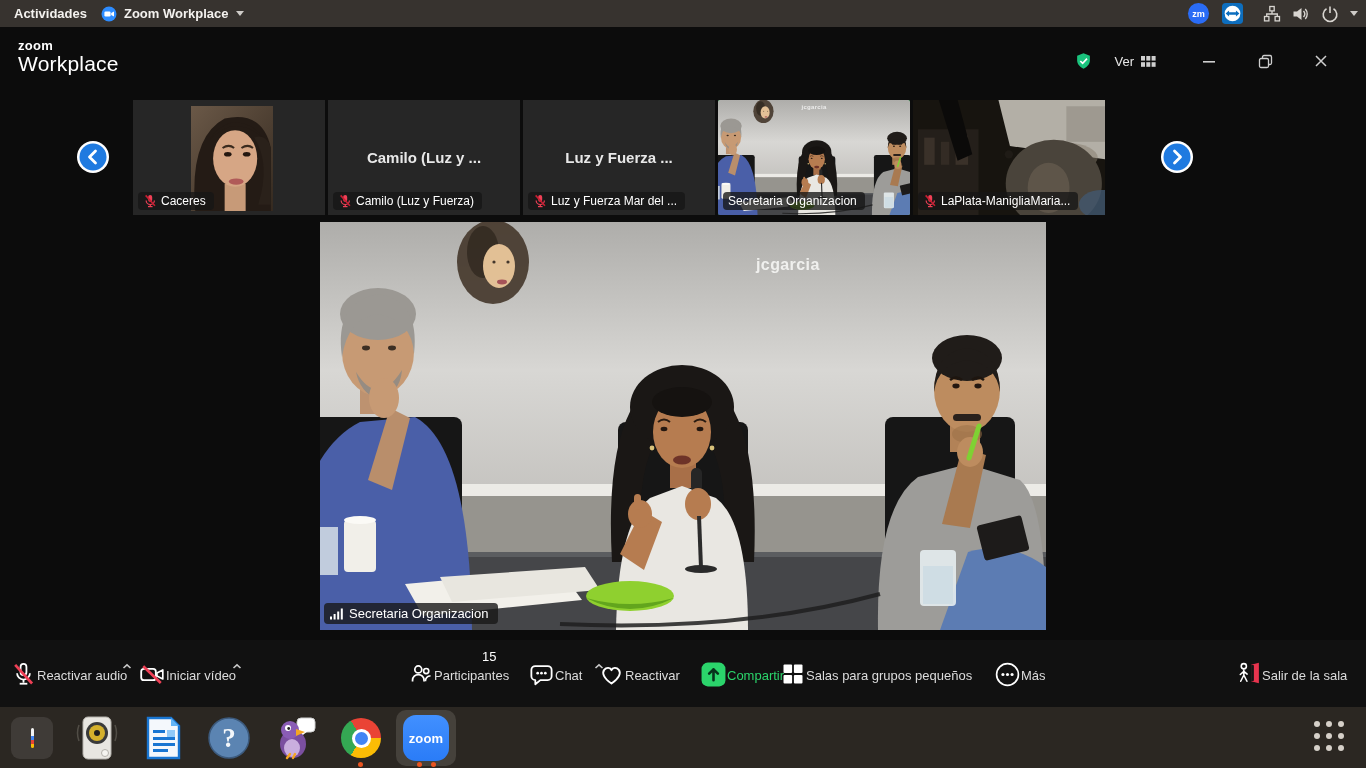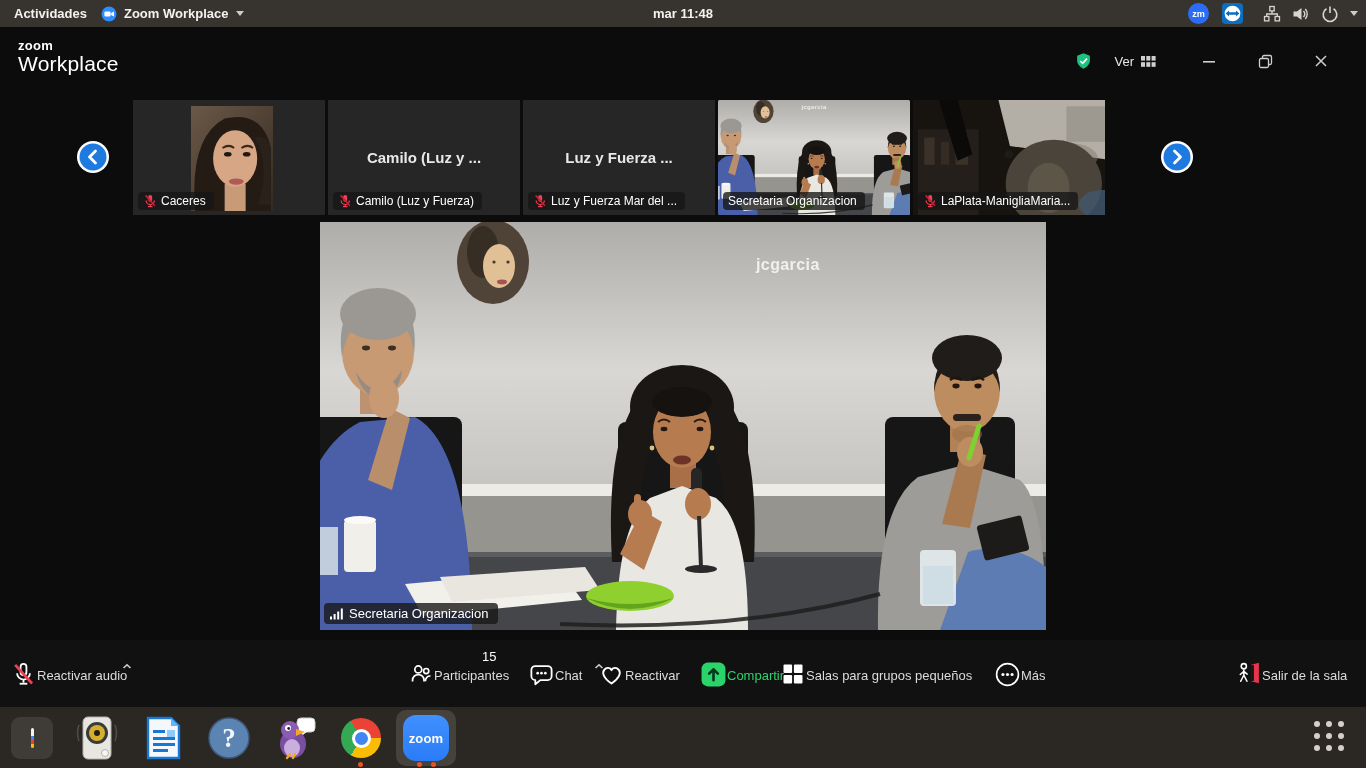--- a/index.html
+++ b/index.html
@@ -234,21 +234,20 @@
     </div>
     <div class="tb-appind">
       <svg width="16" height="16" viewBox="0 0 16 16">
         <circle cx="8" cy="8" r="7.5" fill="#2d8cff"></circle>
         <rect x="3.4" y="5.4" width="6.2" height="5.2" rx="1.3" fill="#fff"></rect>
         <polygon points="10.2,7 13,5.4 13,10.6 10.2,9" fill="#fff"></polygon>
       </svg>
       <span>Zoom Workplace</span>
       <span class="caret-down"></span>
     </div>
-    <div class="tb-clock">mar 11:48</div>
     <div class="tb-right">
       <svg width="23" height="23" viewBox="0 0 24 24">
         <circle cx="12" cy="12" r="11" fill="#2a6cf5"></circle>
         <text x="12" y="15.6" text-anchor="middle" font-size="9.5" font-weight="bold" fill="#fff" font-family="Liberation Sans, sans-serif">zm</text>
       </svg>
       <svg width="23" height="23" viewBox="0 0 24 24">
         <rect x="1" y="1" width="22" height="22" rx="4" fill="#0d6ebe"></rect>
         <circle cx="12" cy="12" r="8.2" fill="#fff"></circle>
         <polygon points="4.8,12 8.4,8.8 8.4,15.2" fill="#0d6ebe"></polygon>
         <polygon points="19.2,12 15.6,8.8 15.6,15.2" fill="#0d6ebe"></polygon>
@@ -414,20 +413,35 @@
           </svg>
         </div>
         <span class="chev" style="right:2px">
           <svg width="10" height="7" viewBox="0 0 10 7">
               <path d="M1.5 5 L5 1.8 L8.5 5" stroke="#c8c8c8" stroke-width="1.6" fill="none"></path>
             </svg>
         </span>
         <div class="lbl">Reactivar audio</div>
       </div>
 
+      <div class="tbtn" style="left:138px;width:100px">
+        <div class="ic">
+          <svg width="28" height="27" viewBox="0 0 24 24">
+            <rect x="2.4" y="7" width="13" height="10" rx="2.4" fill="none" stroke="#fff" stroke-width="1.6"></rect>
+            <polygon points="16.4,10.6 21.6,8 21.6,16 16.4,13.4" fill="none" stroke="#fff" stroke-width="1.5" stroke-linejoin="round"></polygon>
+            <line x1="4.2" y1="4.6" x2="19.8" y2="19.6" stroke="#ef4056" stroke-width="2.4"></line>
+          </svg>
+        </div>
+        <span class="chev" style="right:-4px">
+          <svg width="10" height="7" viewBox="0 0 10 7">
+              <path d="M1.5 5 L5 1.8 L8.5 5" stroke="#c8c8c8" stroke-width="1.6" fill="none"></path>
+            </svg>
+        </span>
+        <div class="lbl">Iniciar vídeo</div>
+      </div>
 
       <div class="tbtn" style="left:408px;width:120px">
         <div class="ic">
           <svg width="26" height="26" viewBox="0 0 24 24">
             <circle cx="9.5" cy="7.8" r="3.2" fill="none" stroke="#fff" stroke-width="1.6"></circle>
             <path d="M4.2 19 v-1.2 a5.3 5.3 0 0 1 10.6 0 V19" fill="none" stroke="#fff" stroke-width="1.6"></path>
             <circle cx="16.8" cy="9.3" r="2.4" fill="none" stroke="#fff" stroke-width="1.5"></circle>
             <path d="M16.2 18.6 v-0.8 a4 4 0 0 1 4.6 -3.9" fill="none" stroke="#fff" stroke-width="1.5"></path>
           </svg>
         </div>

